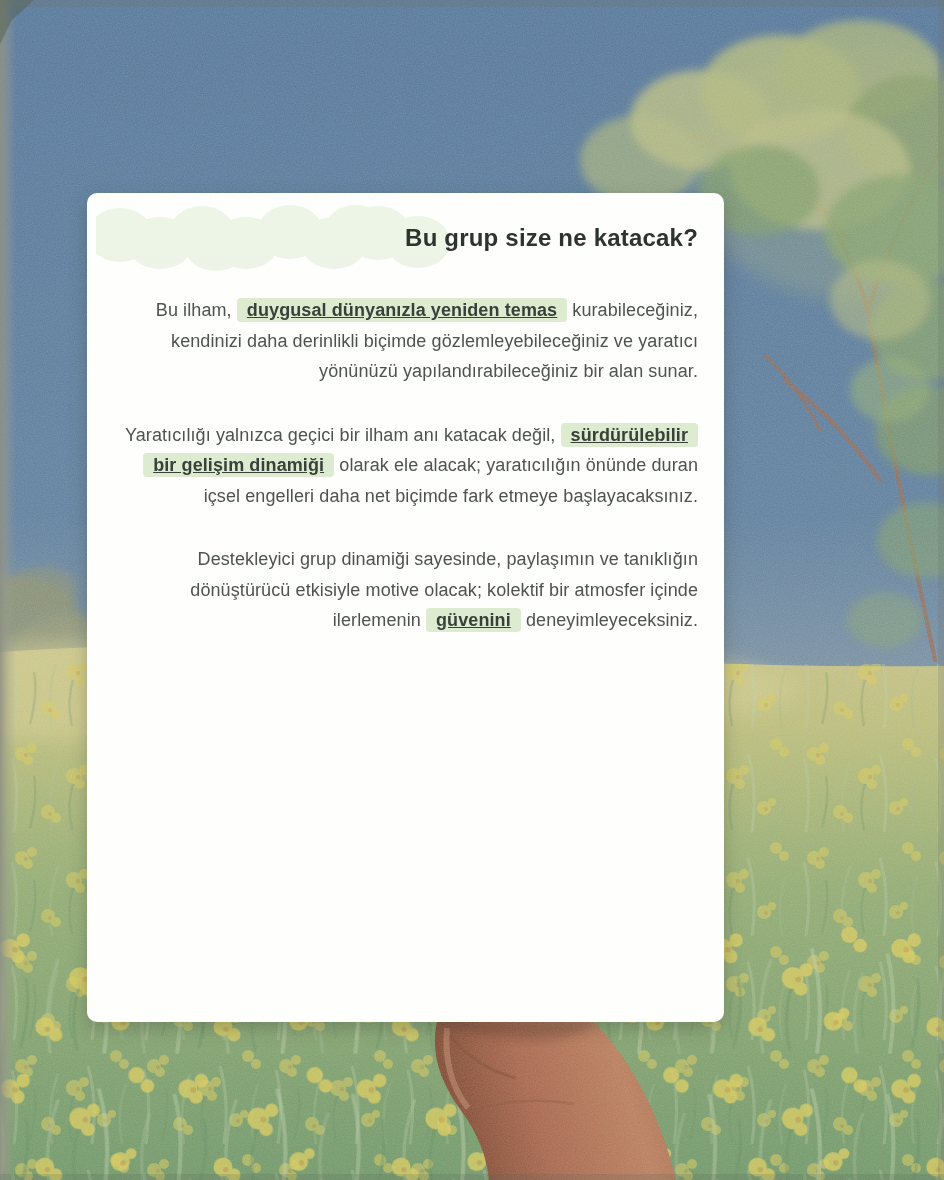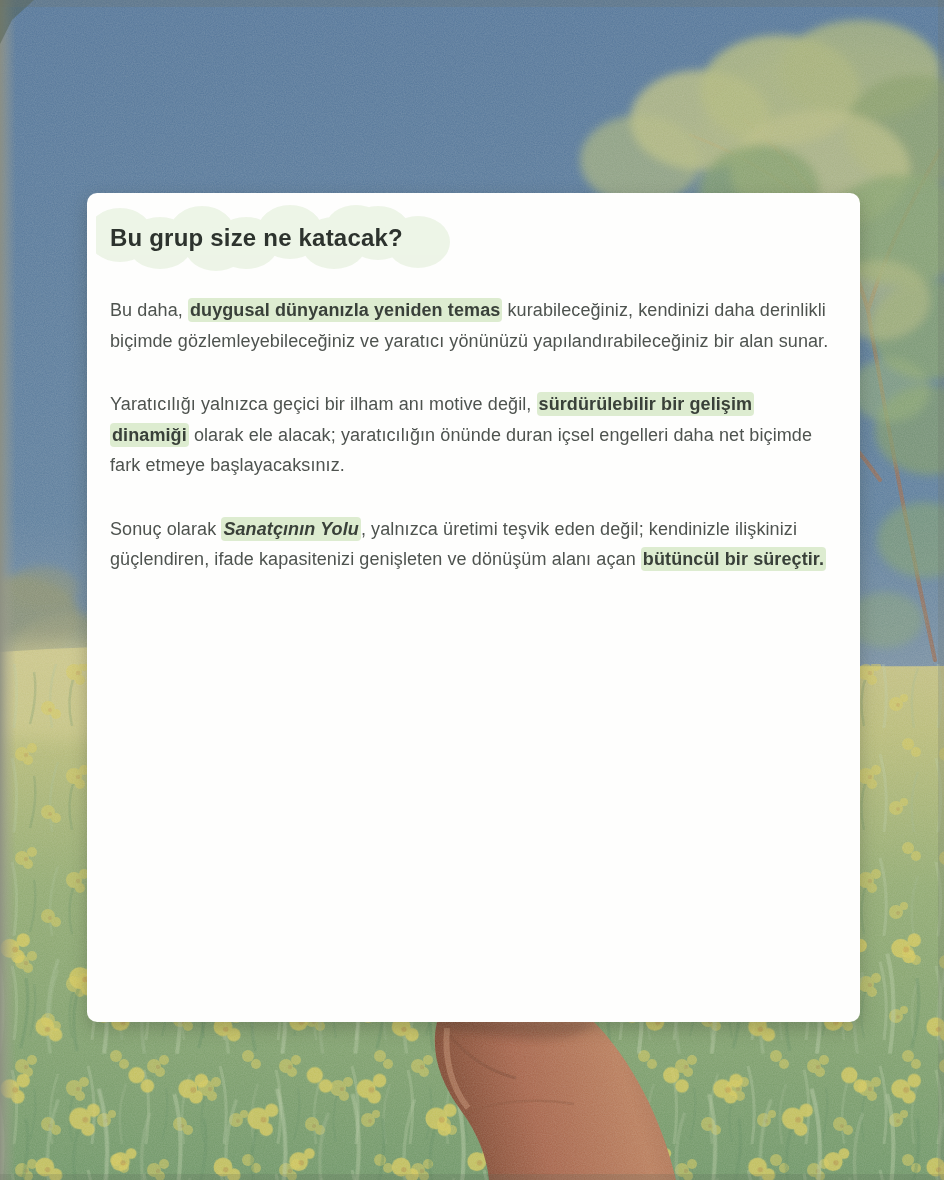--- a/index.html
+++ b/index.html
@@ -3,40 +3,41 @@
 <meta charset="utf-8">
 <style>
   html,body{margin:0;padding:0;}
   body{
     width:944px;height:1180px;position:relative;overflow:hidden;
     background:#5b7c9e;
     font-family:"Liberation Sans","DejaVu Sans",sans-serif;
   }
   .bg{position:absolute;left:0;top:0;width:944px;height:1180px;}
   .card{
-    position:absolute;left:87px;top:193px;width:773px;height:829px;
+    position:absolute;left:87px;top:193px;width:637px;height:829px;
     box-sizing:border-box;background:#fefefd;border-radius:10px;
     padding:28px 26px 0 23px;overflow:hidden;
     box-shadow:0 6px 18px rgba(45,55,40,.28);
+    text-align:right;
   }
   .title-row{position:relative;margin:0 0 34px 0;height:40px;}
   .blob{position:absolute;left:-14px;top:-16px;width:356px;height:66px;z-index:0;}
   h1{
     position:relative;z-index:1;margin:0;font-size:24px;line-height:34px;
     font-weight:bold;color:#2d332e;letter-spacing:.2px;
   }
   .para{
     margin:0 0 33px 0;font-size:18px;line-height:30.5px;
     color:#4e534f;letter-spacing:.1px;
   }
   .para .b{font-weight:bold;color:#394039;}
   .para .i{font-style:italic;}
   .para .hl{
-    background:#ddecd0;border-radius:4px;padding:2px 2px;
-    -webkit-box-decoration-break:clone;box-decoration-break:clone;
+    background:#ddecd0;border-radius:4px;padding:2px 10px;
+    -webkit-box-decoration-break:clone;box-decoration-break:clone;text-decoration:underline;
   }
 </style>
 </head>
 <body>
 
 <svg class="bg" width="944" height="1180" viewBox="0 0 944 1180">
   <defs>
     <linearGradient id="skyG" x1="0" y1="0" x2="0" y2="1">
       <stop offset="0" stop-color="#54769b"></stop>
       <stop offset="0.72" stop-color="#5e7f9f"></stop>
@@ -184,17 +185,17 @@
         <ellipse cx="238" cy="38" rx="33" ry="26"></ellipse>
         <ellipse cx="282" cy="28" rx="33" ry="27"></ellipse>
         <ellipse cx="322" cy="37" rx="32" ry="26"></ellipse>
         <ellipse cx="120" cy="44" rx="30" ry="22"></ellipse>
         <ellipse cx="260" cy="22" rx="30" ry="22"></ellipse>
       </g>
     </svg>
     <h1>Bu grup size ne katacak?</h1>
   </div>
   <div>
-      <p class="para"><span>Bu daha, </span><span class="b hl">duygusal dünyanızla yeniden temas</span><span> kurabileceğiniz, kendinizi daha derinlikli biçimde gözlemleyebileceğiniz ve yaratıcı yönünüzü yapılandırabileceğiniz bir alan sunar.</span></p>
-      <p class="para"><span>Yaratıcılığı yalnızca geçici bir ilham anı motive değil, </span><span class="b hl">sürdürülebilir bir gelişim dinamiği</span><span> olarak ele alacak; yaratıcılığın önünde duran içsel engelleri daha net biçimde fark etmeye başlayacaksınız.</span></p>
-      <p class="para"><span>Sonuç olarak </span><span class="b i hl">Sanatçının Yolu</span><span>, yalnızca üretimi teşvik eden değil; kendinizle ilişkinizi güçlendiren, ifade kapasitenizi genişleten ve dönüşüm alanı açan </span><span class="b hl">bütüncül bir süreçtir.</span></p>
+      <p class="para"><span>Bu ilham, </span><span class="b hl">duygusal dünyanızla yeniden temas</span><span> kurabileceğiniz, kendinizi daha derinlikli biçimde gözlemleyebileceğiniz ve yaratıcı yönünüzü yapılandırabileceğiniz bir alan sunar.</span></p>
+      <p class="para"><span>Yaratıcılığı yalnızca geçici bir ilham anı katacak değil, </span><span class="b hl">sürdürülebilir bir gelişim dinamiği</span><span> olarak ele alacak; yaratıcılığın önünde duran içsel engelleri daha net biçimde fark etmeye başlayacaksınız.</span></p>
+      <p class="para"><span>Destekleyici grup dinamiği sayesinde, paylaşımın ve tanıklığın dönüştürücü etkisiyle motive olacak; kolektif bir atmosfer içinde ilerlemenin </span><span class="b hl">güvenini</span><span> deneyimleyeceksiniz.</span></p>
     </div>
 </div>
 
 </body></html>

